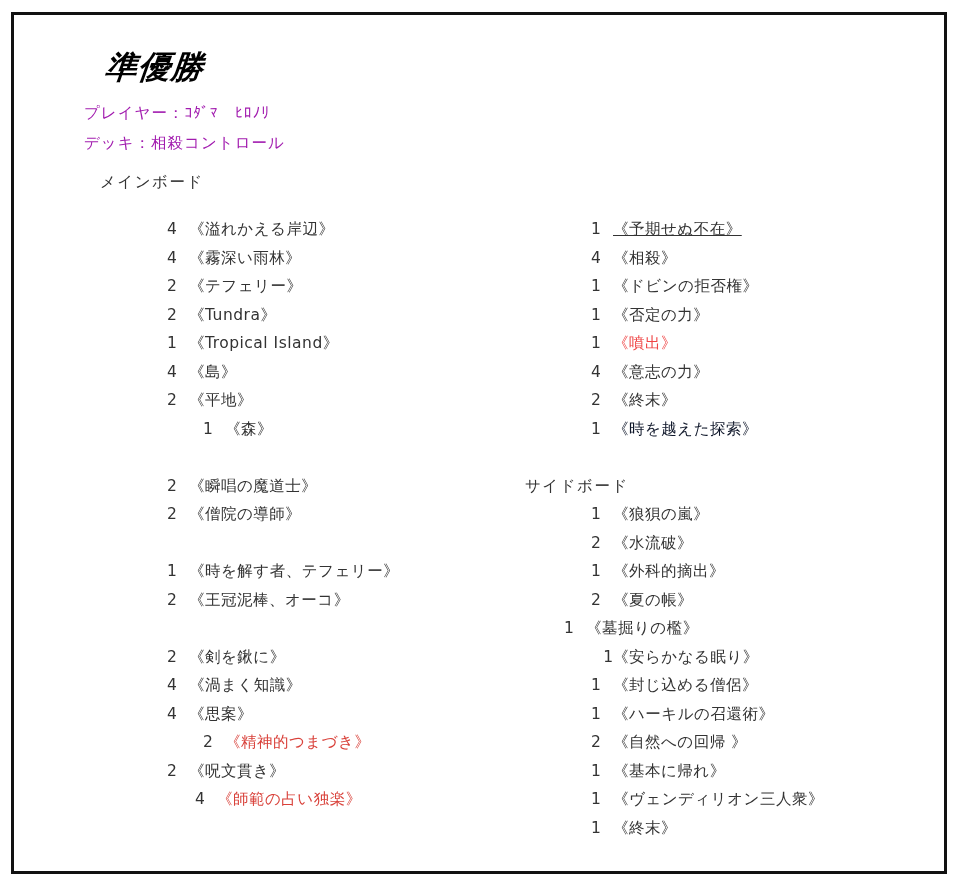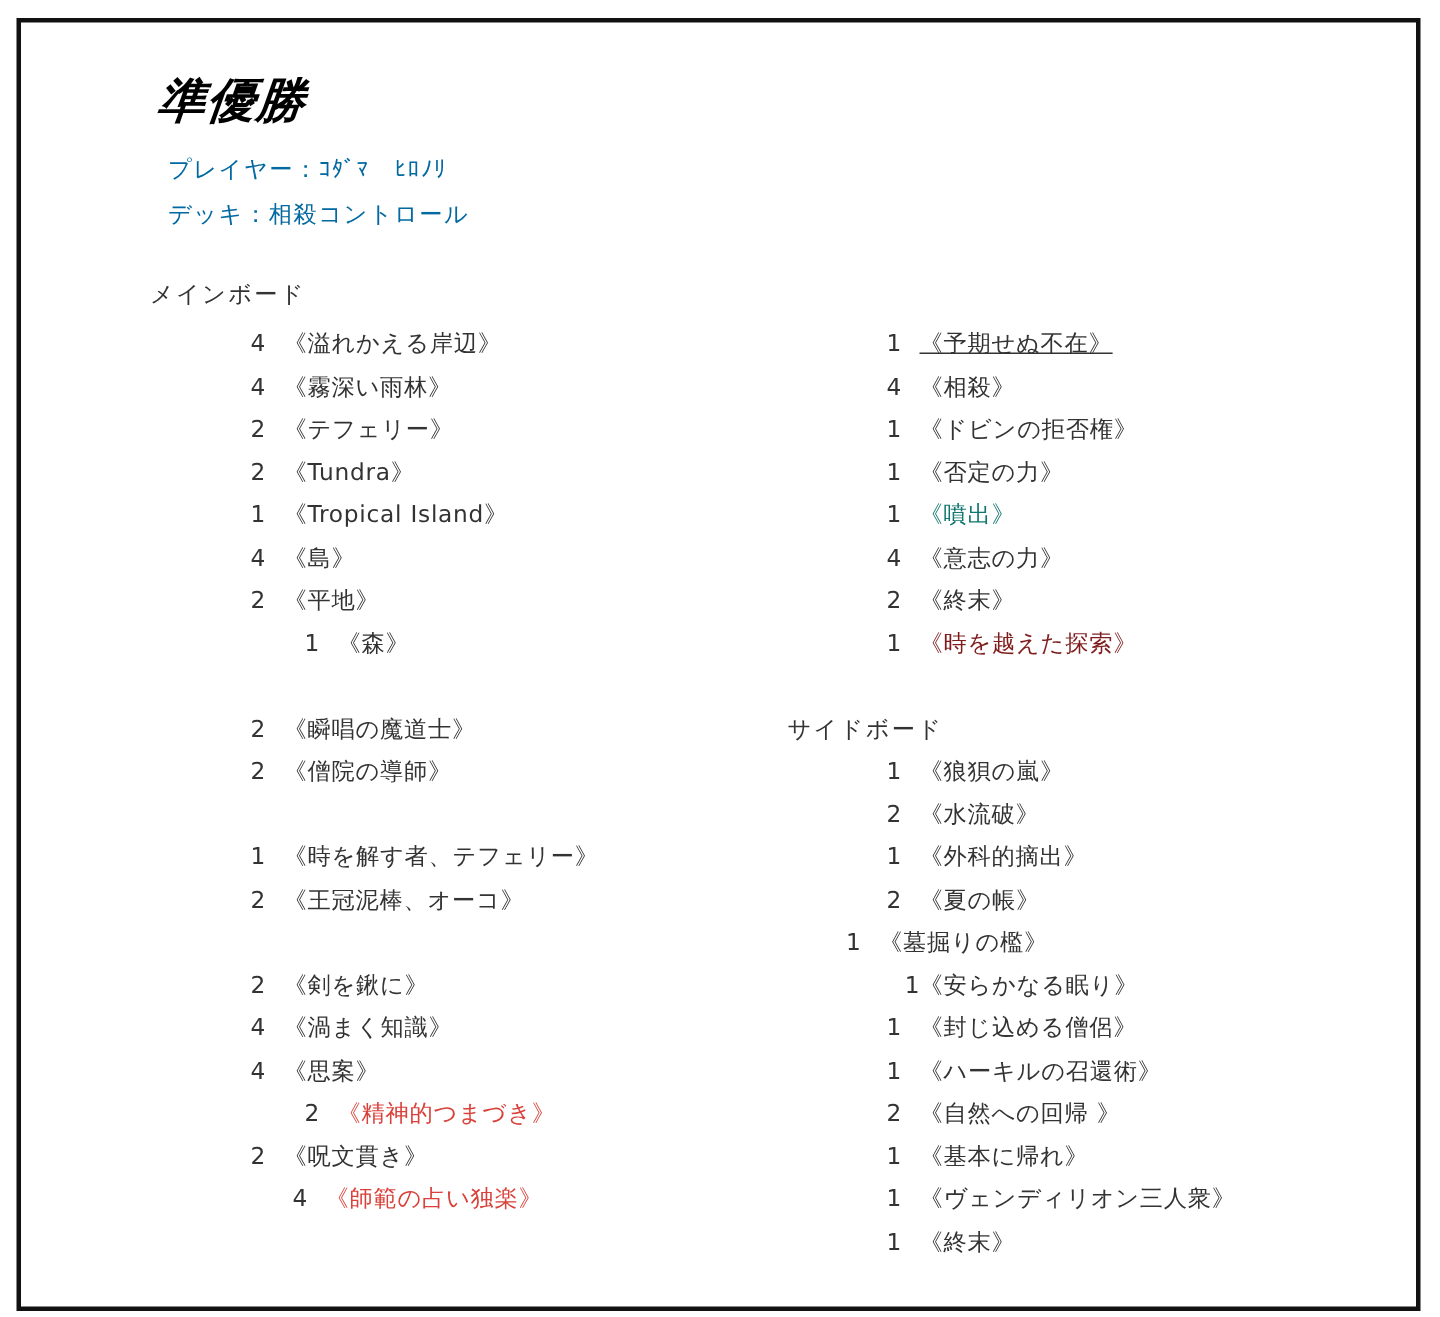--- a/index.html
+++ b/index.html
@@ -2,37 +2,37 @@
 <html><head>
 <meta charset="utf-8">
 <style>
   html, body { margin:0; padding:0; background:#ffffff; }
   body { width:960px; height:878px; position:relative; overflow:hidden;
          font-family:"DejaVu Sans", sans-serif; color:#333333; }
   .frame { position:absolute; left:11px; top:12px; width:930px; height:856px;
            border:3px solid #111111; box-sizing:content-box; }
   .title { position:absolute; left:105px; top:46px; font-size:32px; font-weight:bold;
            font-style:italic; color:#000; letter-spacing:1px; transform:skewX(-6deg); }
-  .meta { position:absolute; left:112px; font-size:15.5px; color:#0369a1; letter-spacing:1px; }
+  .meta { position:absolute; left:84px; font-size:15.5px; color:#a21caf; letter-spacing:1px; }
   .section { position:absolute; font-size:15.5px; color:#333; letter-spacing:1.5px; }
   .row { position:absolute; font-size:15.5px; height:28px; line-height:28px; white-space:nowrap; }
   .qty { display:inline-block; width:22px; }
   .name { letter-spacing:0.5px; }
   .red { color:#d9413a; }
 </style>
 </head>
 <body>
 
 <div class="frame"></div>
 
 <div class="title">準優勝</div>
 <div class="meta" style="top:103px">プレイヤー：ｺﾀﾞﾏ　ﾋﾛﾉﾘ</div>
 <div class="meta" style="top:133px">デッキ：相殺コントロール</div>
 
-<div class="section" style="left:100px; top:186px">メインボード</div>
+<div class="section" style="left:100px; top:172px">メインボード</div>
 <div class="section" style="left:525px; top:476px">サイドボード</div>
 
 <div id="col1">
     <div class="row" style="left: 167px; top: 215px;"><span class="qty">4</span><span class="name">《溢れかえる岸辺》</span></div>
     <div class="row" style="left: 167px; top: 244px;"><span class="qty">4</span><span class="name">《霧深い雨林》</span></div>
     <div class="row" style="left: 167px; top: 272px;"><span class="qty">2</span><span class="name">《テフェリー》</span></div>
     <div class="row" style="left: 167px; top: 301px;"><span class="qty">2</span><span class="name">《Tundra》</span></div>
     <div class="row" style="left: 167px; top: 329px;"><span class="qty">1</span><span class="name">《Tropical Island》</span></div>
     <div class="row" style="left: 167px; top: 358px;"><span class="qty">4</span><span class="name">《島》</span></div>
     <div class="row" style="left: 167px; top: 386px;"><span class="qty">2</span><span class="name">《平地》</span></div>
@@ -46,24 +46,24 @@
     <div class="row" style="left: 167px; top: 700px;"><span class="qty">4</span><span class="name">《思案》</span></div>
     <div class="row" style="left: 167px; top: 728px; margin-left: 36px;"><span class="qty">2</span><span class="name red" style="color: rgb(217, 65, 58);">《精神的つまづき》</span></div>
     <div class="row" style="left: 167px; top: 757px;"><span class="qty">2</span><span class="name">《呪文貫き》</span></div>
     <div class="row" style="left: 167px; top: 785px; margin-left: 28px;"><span class="qty">4</span><span class="name red" style="color: rgb(217, 65, 58);">《師範の占い独楽》</span></div>
   </div>
 <div id="col2">
     <div class="row" style="left: 591px; top: 215px; text-decoration: underline;"><span class="qty">1</span><span class="name">《予期せぬ不在》</span></div>
     <div class="row" style="left: 591px; top: 244px;"><span class="qty">4</span><span class="name">《相殺》</span></div>
     <div class="row" style="left: 591px; top: 272px;"><span class="qty">1</span><span class="name">《ドビンの拒否権》</span></div>
     <div class="row" style="left: 591px; top: 301px;"><span class="qty">1</span><span class="name">《否定の力》</span></div>
-    <div class="row" style="left: 591px; top: 329px;"><span class="qty">1</span><span class="name red" style="color: #0f766e;">《噴出》</span></div>
+    <div class="row" style="left: 591px; top: 329px;"><span class="qty">1</span><span class="name red" style="color: #ef4444;">《噴出》</span></div>
     <div class="row" style="left: 591px; top: 358px;"><span class="qty">4</span><span class="name">《意志の力》</span></div>
     <div class="row" style="left: 591px; top: 386px;"><span class="qty">2</span><span class="name">《終末》</span></div>
-    <div class="row" style="left: 591px; top: 415px;"><span class="qty">1</span><span class="name red" style="color: #7f1d1d;">《時を越えた探索》</span></div>
+    <div class="row" style="left: 591px; top: 415px;"><span class="qty">1</span><span class="name red" style="color: #0f172a;">《時を越えた探索》</span></div>
   </div>
 <div id="col3">
     <div class="row" style="left: 591px; top: 500px;"><span class="qty">1</span><span class="name">《狼狽の嵐》</span></div>
     <div class="row" style="left: 591px; top: 529px;"><span class="qty">2</span><span class="name">《水流破》</span></div>
     <div class="row" style="left: 591px; top: 557px;"><span class="qty">1</span><span class="name">《外科的摘出》</span></div>
     <div class="row" style="left: 591px; top: 586px;"><span class="qty">2</span><span class="name">《夏の帳》</span></div>
     <div class="row" style="left: 564px; top: 614px;"><span class="qty">1</span><span class="name">《墓掘りの檻》</span></div>
     <div class="row" style="left: 591px; top: 643px; text-align: right;"><span class="qty">1</span><span class="name">《安らかなる眠り》</span></div>
     <div class="row" style="left: 591px; top: 671px;"><span class="qty">1</span><span class="name">《封じ込める僧侶》</span></div>
     <div class="row" style="left: 591px; top: 700px;"><span class="qty">1</span><span class="name">《ハーキルの召還術》</span></div>

